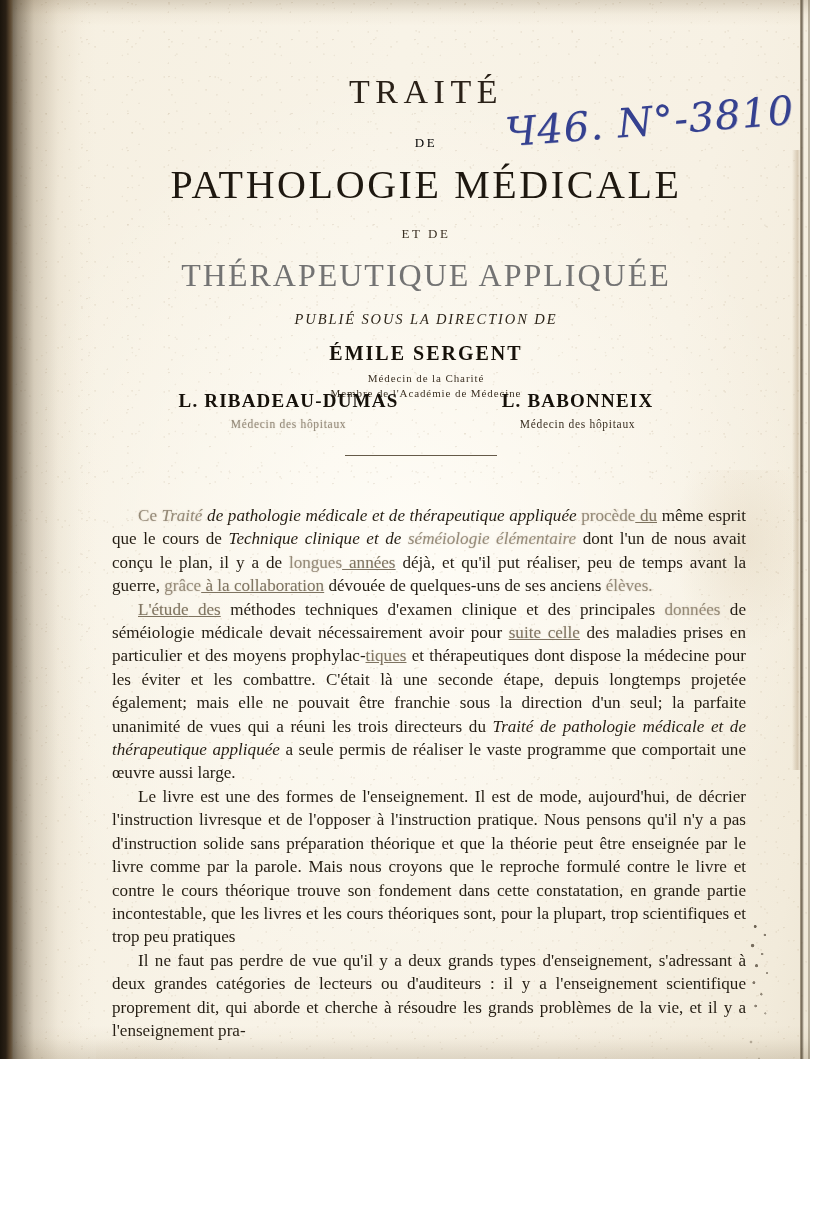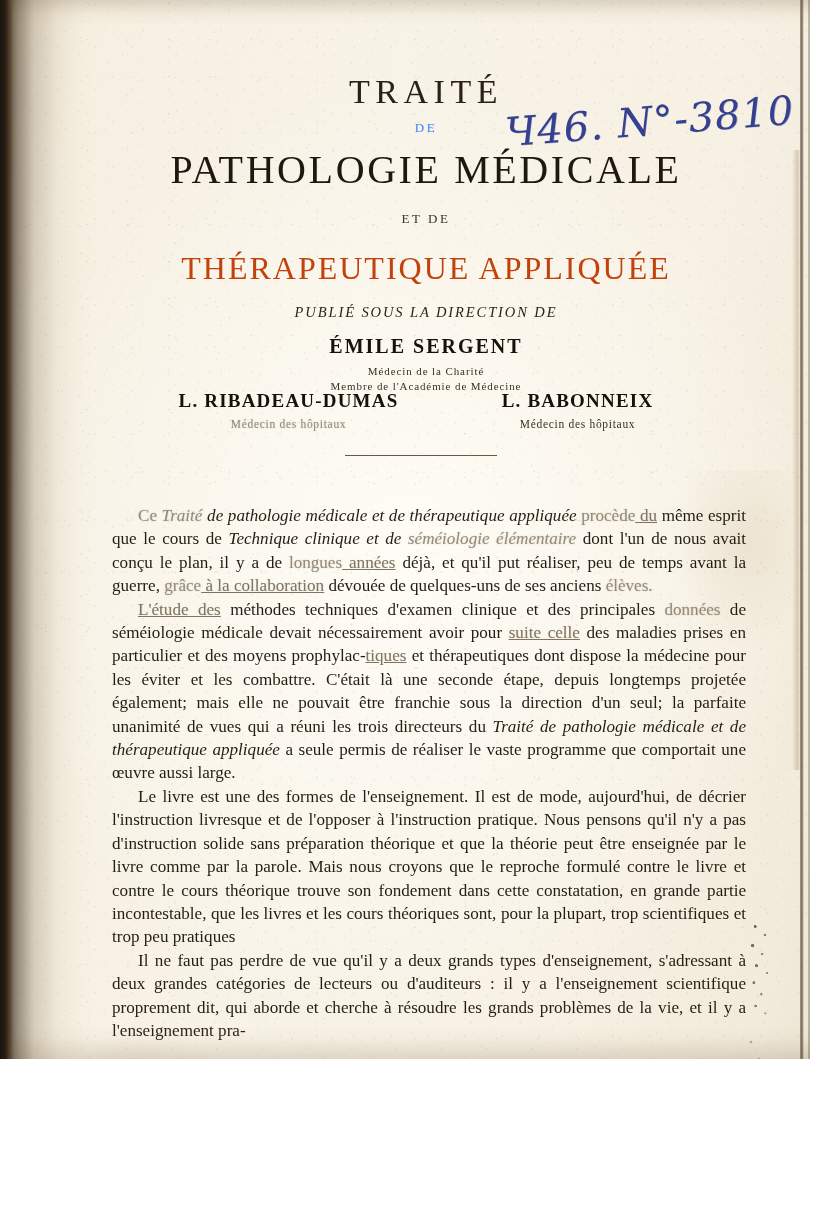--- a/index.html
+++ b/index.html
@@ -177,43 +177,43 @@
   .t-traite {
     font-size: 34px;
     letter-spacing: 5.5px;
     color: #2a2118;
     line-height: 1.05;
     font-weight: 400;
   }
   .t-de {
     font-size: 13px;
     letter-spacing: 2.6px;
-    margin-top: 10px;
-    color: #3b82f6;
+    margin-top: 25px;
+    color: #000000;
     font-family: Liberation Serif, serif;
   }
   .t-main {
     font-size: 40px;
     letter-spacing: 2.6px;
     margin-top: 13px;
     color: #1e1810;
     line-height: 1.05;
     text-align: center;
   }
   .t-etde {
     font-size: 13px;
     letter-spacing: 2.6px;
     margin-top: 20px;
     color: #3a2f22;
   }
   .t-main2 {
     font-size: 32px;
     letter-spacing: 2.0px;
-    margin-top: 25px;
-    color: #c2410c;
+    margin-top: 17px;
+    color: #737373;
     line-height: 1.05;
   }
   .t-publie {
     font-size: 14.5px;
     font-style: italic;
     letter-spacing: 1.9px;
     margin-top: 19px;
     color: #2c2419;
   }
   .t-director {

